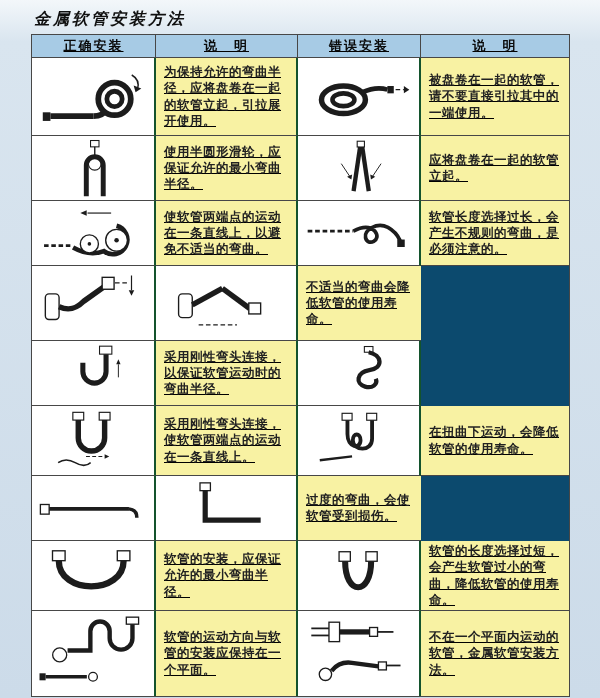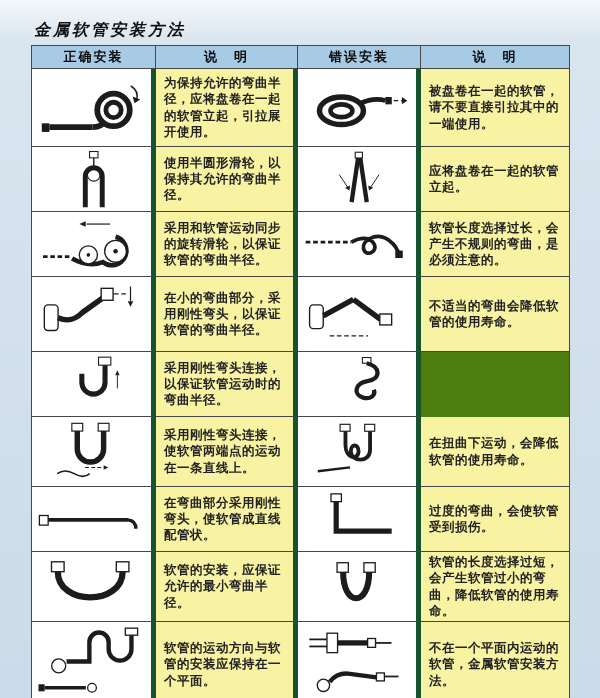--- a/index.html
+++ b/index.html
@@ -3,38 +3,38 @@
 <meta charset="utf-8">
 <style>
   html,body{margin:0;padding:0;}
   body{
     width:600px;height:698px;overflow:hidden;
     background:linear-gradient(180deg,#f3f7fa 0%,#d9e5ef 6%,#ccdbe9 100%);
     font-family:"DejaVu Sans","Liberation Sans",sans-serif;
     -webkit-font-smoothing:antialiased;
   }
   .title{
-    margin:0;padding:20px 0 4px 34px;
+    margin:0;padding:9px 0 4px 34px;
     font-family:"DejaVu Serif","Liberation Serif",serif;
     font-style:italic;font-weight:bold;font-size:16px;
     letter-spacing:3px;color:#101010;
   }
   .hose-table{
     margin-left:31px;width:537px;
-    border:1px solid #474747;background:#4d7c0f;
+    border:1px solid #474747;background:#0c4a6e;text-decoration:underline;
   }
   .trow{display:grid;grid-template-columns:124px 142px 123px 148px;}
   .trow.header{height:23px;}
   .hcell{
     background:#a7cbe5;display:flex;align-items:center;justify-content:center;
     font-weight:bold;font-size:13px;letter-spacing:2px;color:#0a0a0a;
     border-right:1px solid #474747;border-bottom:1px solid #474747;
   }
   .hcell:last-child{border-right:none;}
-  .cell{border-right:5px solid #14532d;border-bottom:1px solid #474747;overflow:hidden;}
+  .cell{border-right:2px solid #14532d;border-bottom:1px solid #474747;overflow:hidden;}
   .cell.lastcol{border-right:none;}
   .trow.lastrow .cell{border-bottom:none;}
   .img{background:#ffffff;display:flex;align-items:center;justify-content:center;}
   .note{
     background:#f8f2a3;display:flex;align-items:center;
     padding:3px 8px;font-size:12.5px;font-weight:bold;color:#222;
     line-height:1.3;letter-spacing:0.5px;
   }
   .r1{height:78px}.r2{height:65px}.r3{height:65px}.r4{height:75px}
   .r5{height:65px}.r6{height:70px}.r7{height:65px}.r8{height:70px}.r9{height:85px}
@@ -91,21 +91,21 @@
     <div class="trow r2">
       <div class="cell img">
         <svg class="illus" width="74" height="60" viewBox="0 0 105 84">
           <rect class="w" x="49" y="3" width="12" height="9" stroke-width="1.5"></rect>
           <line x1="55" y1="12" x2="55" y2="36" stroke-width="2"></line>
           <circle class="w" cx="55" cy="36" r="9" stroke-width="1.5"></circle>
           <path d="M43 82 L43 38 A12 12 0 0 1 67 38 L67 82" stroke-width="7"></path>
         </svg>
       </div>
       <div class="cell note">
-          <span>使用半圆形滑轮，以保持其允许的弯曲半径。</span>
+          <span>使用半圆形滑轮，应保证允许的最小弯曲半径。</span>
         </div>
       <div class="cell img">
         <svg class="illus" width="76" height="60" viewBox="0 0 105 80">
           <rect class="w" x="50" y="3" width="10" height="8" stroke-width="1.5"></rect>
           <path d="M54 11 L45 72" stroke-width="6"></path>
           <path d="M57 11 L66 72" stroke-width="6"></path>
           <line x1="28" y1="34" x2="40" y2="52" stroke-width="1.3"></line>
           <polygon class="f" points="42,56 36,52 43,49"></polygon>
           <line x1="83" y1="34" x2="71" y2="52" stroke-width="1.3"></line>
           <polygon class="f" points="69,56 75,52 68,49"></polygon>
@@ -123,21 +123,21 @@
           <path d="M38 48 Q56 58 72 52 A16 16 0 1 0 86 24" stroke-width="5"></path>
           <circle class="w" cx="56" cy="44" r="10" stroke-width="1.5"></circle>
           <circle class="f" cx="56" cy="44" r="2"></circle>
           <circle class="w" cx="86" cy="40" r="12" stroke-width="1.5"></circle>
           <circle class="f" cx="86" cy="40" r="2.5"></circle>
           <path d="M54 10 h26" stroke-width="1.3"></path>
           <polygon class="f" points="53,7 46,10 53,13"></polygon>
         </svg>
       </div>
       <div class="cell note">
-          <span>采用和软管运动同步的旋转滑轮，以保证软管的弯曲半径。</span>
+          <span>使软管两端点的运动在一条直线上，以避免不适当的弯曲。</span>
         </div>
       <div class="cell img">
         <svg class="illus" width="112" height="56" viewBox="0 0 120 60">
           <path class="dash" d="M5 28 H54" stroke-width="3"></path>
           <path d="M54 28 Q69 20 77 28 C85 38 69 45 67 35 C65 27 79 18 91 24 Q100 29 104 38" stroke-width="4"></path>
           <rect class="f" x="101" y="37" width="8" height="8"></rect>
         </svg>
       </div>
       <div class="cell note lastcol">
           <span>软管长度选择过长，会产生不规则的弯曲，是必须注意的。</span>
@@ -148,23 +148,20 @@
       <div class="cell img">
         <svg class="illus" width="112" height="66" viewBox="0 0 120 72">
           <rect class="w" x="8" y="26" width="15" height="28" rx="4" stroke-width="1.5"></rect>
           <path d="M23 40 C34 45 42 42 50 34 L74 17" stroke-width="6"></path>
           <rect class="w" x="70" y="8" width="13" height="13" stroke-width="1.5"></rect>
           <path class="dash" d="M84 14 h14" stroke-width="1.3"></path>
           <line x1="102" y1="6" x2="102" y2="22" stroke-width="1.3"></line>
           <polygon class="f" points="99,22 105,22 102,28"></polygon>
         </svg>
       </div>
-      <div class="cell note">
-          <span>在小的弯曲部分，采用刚性弯头，以保证软管的弯曲半径。</span>
-        </div>
       <div class="cell img">
         <svg class="illus" width="110" height="62" viewBox="0 0 120 68">
           <rect class="w" x="8" y="24" width="15" height="26" rx="4" stroke-width="1.5"></rect>
           <path d="M23 36 L56 18" stroke-width="6"></path>
           <path d="M56 18 L86 40" stroke-width="6"></path>
           <rect class="w" x="85" y="34" width="13" height="12" stroke-width="1.5"></rect>
           <path class="dash" d="M30 58 h42" stroke-width="1.3"></path>
         </svg>
       </div>
       <div class="cell note lastcol">
@@ -220,23 +217,20 @@
     </div>
 
     <div class="trow r7">
       <div class="cell img">
         <svg class="illus" width="114" height="42" viewBox="0 0 130 46">
           <rect class="w" x="5" y="19" width="10" height="11" stroke-width="1.5"></rect>
           <path d="M15 24 H106" stroke-width="4"></path>
           <path d="M106 24 q9 1 9 10" stroke-width="4"></path>
         </svg>
       </div>
-      <div class="cell note">
-          <span>在弯曲部分采用刚性弯头，使软管成直线配管状。</span>
-        </div>
       <div class="cell img">
         <svg class="illus" width="104" height="56" viewBox="0 0 120 64">
           <rect class="w" x="30" y="3" width="12" height="9" stroke-width="1.5"></rect>
           <path d="M36 12 L36 46 L100 46" stroke-width="6"></path>
         </svg>
       </div>
       <div class="cell note lastcol">
           <span>过度的弯曲，会使软管受到损伤。</span>
         </div>
     </div>

